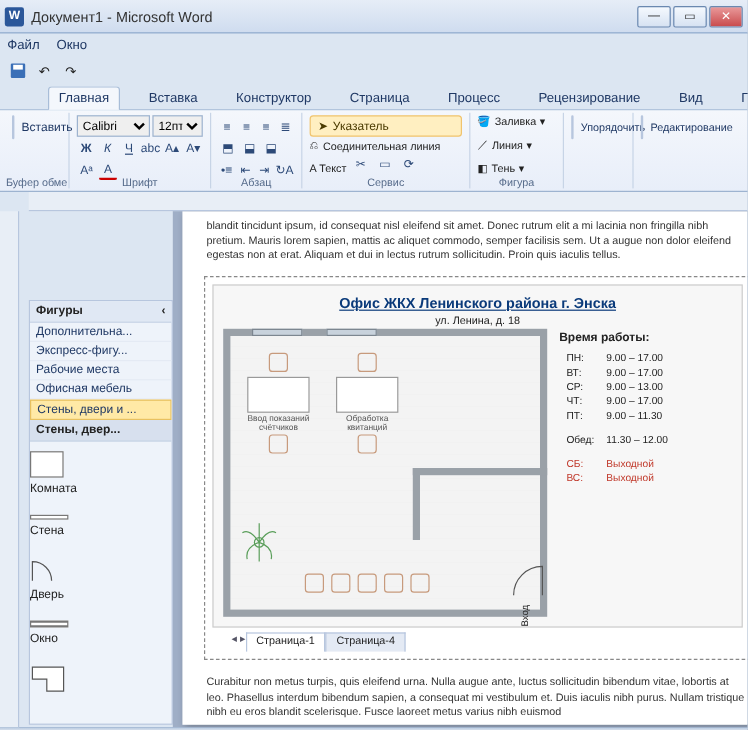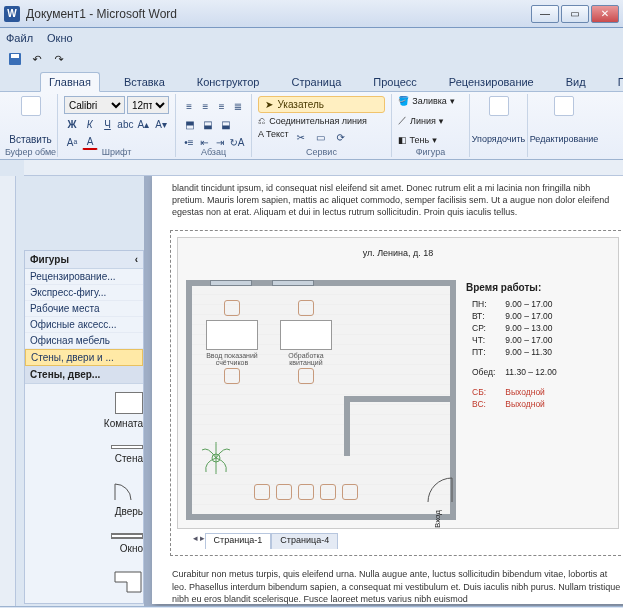--- a/index.html
+++ b/index.html
@@ -12,43 +12,43 @@
   .winbtn.close{background:linear-gradient(#e9999a,#c94b4d);color:#fff;}
   .menubar{height:20px;background:#dce6f2;display:flex;align-items:center;gap:14px;padding:0 6px;color:#1f3864;font-size:11px;}
   .qat{height:22px;background:#dce6f2;display:flex;align-items:center;gap:4px;padding:0 6px;}
   .qat .qbtn{width:18px;height:18px;display:flex;align-items:center;justify-content:center;}
   .ribbon-tabs{height:22px;background:#dce6f2;display:flex;align-items:flex-end;gap:16px;padding:0 40px;font-size:11px;border-bottom:1px solid #a8bdd8;}
   .tab{padding:3px 8px 3px;color:#1f3864;border-top-left-radius:3px;border-top-right-radius:3px;cursor:default;}
   .tab.active{background:#f4f7fc;border:1px solid #a8bdd8;border-bottom:1px solid #f4f7fc;position:relative;top:1px;}
   .ribbon{height:68px;background:linear-gradient(#f4f7fc,#e8eef9);border-bottom:1px solid #9db3d0;display:flex;padding:2px 4px;gap:0;}
   .group{border-right:1px solid #c7d4e6;padding:2px 6px 12px;position:relative;display:flex;flex-direction:column;justify-content:space-between;}
   .group .glabel{position:absolute;bottom:0;left:0;right:0;text-align:center;font-size:9px;color:#556a8a;}
-  .bigbtn{display:flex;flex-direction:column;align-items:center;gap:18px;font-size:10px;color:#1f3864;min-width:38px;}
+  .bigbtn{display:flex;align-items:center;gap:6px;font-size:10px;color:#1f3864;min-width:38px;}
   .bigbtn .ico{width:20px;height:20px;background:#fff;border:1px solid #b7c6de;border-radius:2px;}
   .fontgrp select{font-size:10px;border:1px solid #9db3d0;height:18px;}
   .minibtns{display:flex;gap:2px;margin-top:2px;}
   .mini{width:16px;height:16px;border:1px solid transparent;display:flex;align-items:center;justify-content:center;font-size:10px;color:#2d4a78;border-radius:2px;}
   .hl{background:#ffefc1;border:1px solid #f0c36d;border-radius:3px;padding:2px 6px;display:flex;align-items:center;gap:4px;font-size:10px;color:#4a3a00;}
   .rulers{height:16px;background:#e8eef6;border-bottom:1px solid #b7c6de;position:relative;margin-left:24px;}
   .ruler-v{width:16px;background:#e8eef6;border-right:1px solid #b7c6de;}
   .workspace{display:flex;height:430px;}
   .shapes-panel{width:120px;background:#eef3fa;border-right:1px solid #b7c6de;margin-left:8px;margin-top:74px;font-size:10px;height:354px;overflow:hidden;border:1px solid #b7c6de;}
   .pnl-hdr{background:#e0e8f4;padding:3px 5px;border-bottom:1px solid #c7d4e6;font-weight:bold;font-size:10px;}
   .pnl-item{padding:2px 5px;border-bottom:1px solid #e4eaf4;color:#1f3864;white-space:nowrap;overflow:hidden;text-overflow:ellipsis;}
   .pnl-item.sel{background:#ffe9a6;border:1px solid #e8c160;}
-  .stencil{display:flex;flex-direction:column;align-items:flex-end;padding:8px 0;gap:4px;}
+  .stencil{display:flex;flex-direction:column;align-items:flex-start;padding:8px 0;gap:4px;}
   .stencil .sh{width:28px;height:22px;border:1px solid #777;background:#fff;}
   .page-area{flex:1;background:#9faec6;position:relative;overflow:hidden;}
   .page{position:absolute;left:8px;top:0;width:492px;height:428px;background:#ffffff;box-shadow:2px 2px 6px rgba(0,0,0,.3);}
   .lorem{padding:6px 20px;font-size:9px;color:#333;line-height:1.35;}
   .drawing{margin:6px 18px;border:1px dashed #888;padding:6px;}
   .plan-outer{background:#f7f7f7;border:1px solid #ccc;padding:8px;}
   .plan-title{text-align:center;font-size:12px;font-weight:bold;text-decoration:underline;color:#0a3a7a;}
   .plan-sub{text-align:center;font-size:9px;margin-top:2px;}
-  .plan-body{display:flex;gap:10px;margin-top:22px;}
+  .plan-body{display:flex;gap:10px;margin-top:2px;}
   .floorplan{width:270px;height:240px;position:relative;background:repeating-linear-gradient(0deg,#f3f3f3 0,#f3f3f3 9px,#ebebeb 10px),repeating-linear-gradient(90deg,#f3f3f3 0,#f3f3f3 9px,#ebebeb 10px);border:6px solid #9aa1a8;}
   .info{font-size:9px;flex:1;}
   .info h4{margin:2px 0 4px;font-size:10px;}
   .info td{padding:0 4px;font-size:8.5px;}
   .wknd{color:#c0392b;}
   .desk{position:absolute;background:#fff;border:1px solid #999;}
   .chairs{position:absolute;width:16px;height:16px;border:1px solid #c79a7c;border-radius:3px;}
   .lbl{position:absolute;font-size:7px;color:#555;text-align:center;}
   .plant{position:absolute;left:6px;bottom:38px;width:36px;height:36px;}
   .page-tabs{position:absolute;left:16px;bottom:0;height:16px;display:flex;gap:0;font-size:9px;}
@@ -153,21 +153,21 @@
   </div>
   <div class="group" style="width:140px">
     <div class="hl">
       <span>➤</span>
       <span>Указатель</span>
     </div>
     <div style="display:flex;align-items:center;gap:4px;font-size:9px;margin-top:2px">
       <span>⎌</span>
       <span>Соединительная линия</span>
     </div>
-    <div style="display:flex;align-items:flex-start;gap:4px;font-size:9px;margin-top:2px">
+    <div style="display:flex;align-items:flex-end;gap:4px;font-size:9px;margin-top:2px">
       <span><span>A</span> <span>Текст</span></span>
       <div class="mini">✂</div>
       <div class="mini">▭</div>
       <div class="mini">⟳</div>
     </div>
     <div class="glabel">Сервис</div>
   </div>
   <div class="group" style="width:78px">
     <div style="font-size:9px;display:flex;align-items:center;gap:3px"><span>🪣</span><span>Заливка</span> ▾</div>
     <div style="font-size:9px;display:flex;align-items:center;gap:3px"><span>／</span><span>Линия</span> ▾</div>
@@ -188,24 +188,23 @@
   </div>
 </div>
 
 <div class="rulers"></div>
 
 <div class="workspace">
   <div class="ruler-v"></div>
 
   <div class="shapes-panel">
     <div class="pnl-hdr"><span>Фигуры</span> <span style="float:right">‹</span></div>
-    <div class="pnl-item">Рецензирование...</div>
+    <div class="pnl-item">Дополнительна...</div>
     <div class="pnl-item">Экспресс-фигу...</div>
     <div class="pnl-item">Рабочие места</div>
-    <div class="pnl-item">Офисные аксесс...</div>
     <div class="pnl-item">Офисная мебель</div>
     <div class="pnl-item sel">Стены, двери и ...</div>
     <div class="pnl-hdr" style="background:#d7e0ee">Стены, двер...</div>
     <div class="stencil">
         <div class="sh"></div>
         <span>Комната</span>
       </div>
     <div class="stencil">
         <div class="sh" style="height:4px;width:32px"></div>
         <span>Стена</span>
@@ -226,20 +225,21 @@
         </svg>
       </div>
   </div>
 
   <div class="page-area">
     <div class="page">
       <div class="lorem">blandit tincidunt ipsum, id consequat nisl eleifend sit amet. Donec rutrum elit a mi lacinia non fringilla nibh pretium. Mauris lorem sapien, mattis ac aliquet commodo, semper facilisis sem. Ut a augue non dolor eleifend egestas non at erat. Aliquam et dui in lectus rutrum sollicitudin. Proin quis iaculis tellus.</div>
 
       <div class="drawing">
         <div class="plan-outer">
+          <div class="plan-title">Офис ЖКХ Ленинского района г. Энска</div>
           <div class="plan-sub">ул. Ленина, д. 18</div>
           <div class="plan-body">
             <div class="floorplan">
 
               <div style="position:absolute;top:-6px;left:18px;width:42px;height:6px;background:#c8d2dc;border:1px solid #7c8690"></div>
               <div style="position:absolute;top:-6px;left:80px;width:42px;height:6px;background:#c8d2dc;border:1px solid #7c8690"></div>
 
               <div class="desk" style="left:14px;top:34px;width:52px;height:30px"></div>
               <div class="desk" style="left:88px;top:34px;width:52px;height:30px"></div>
 

